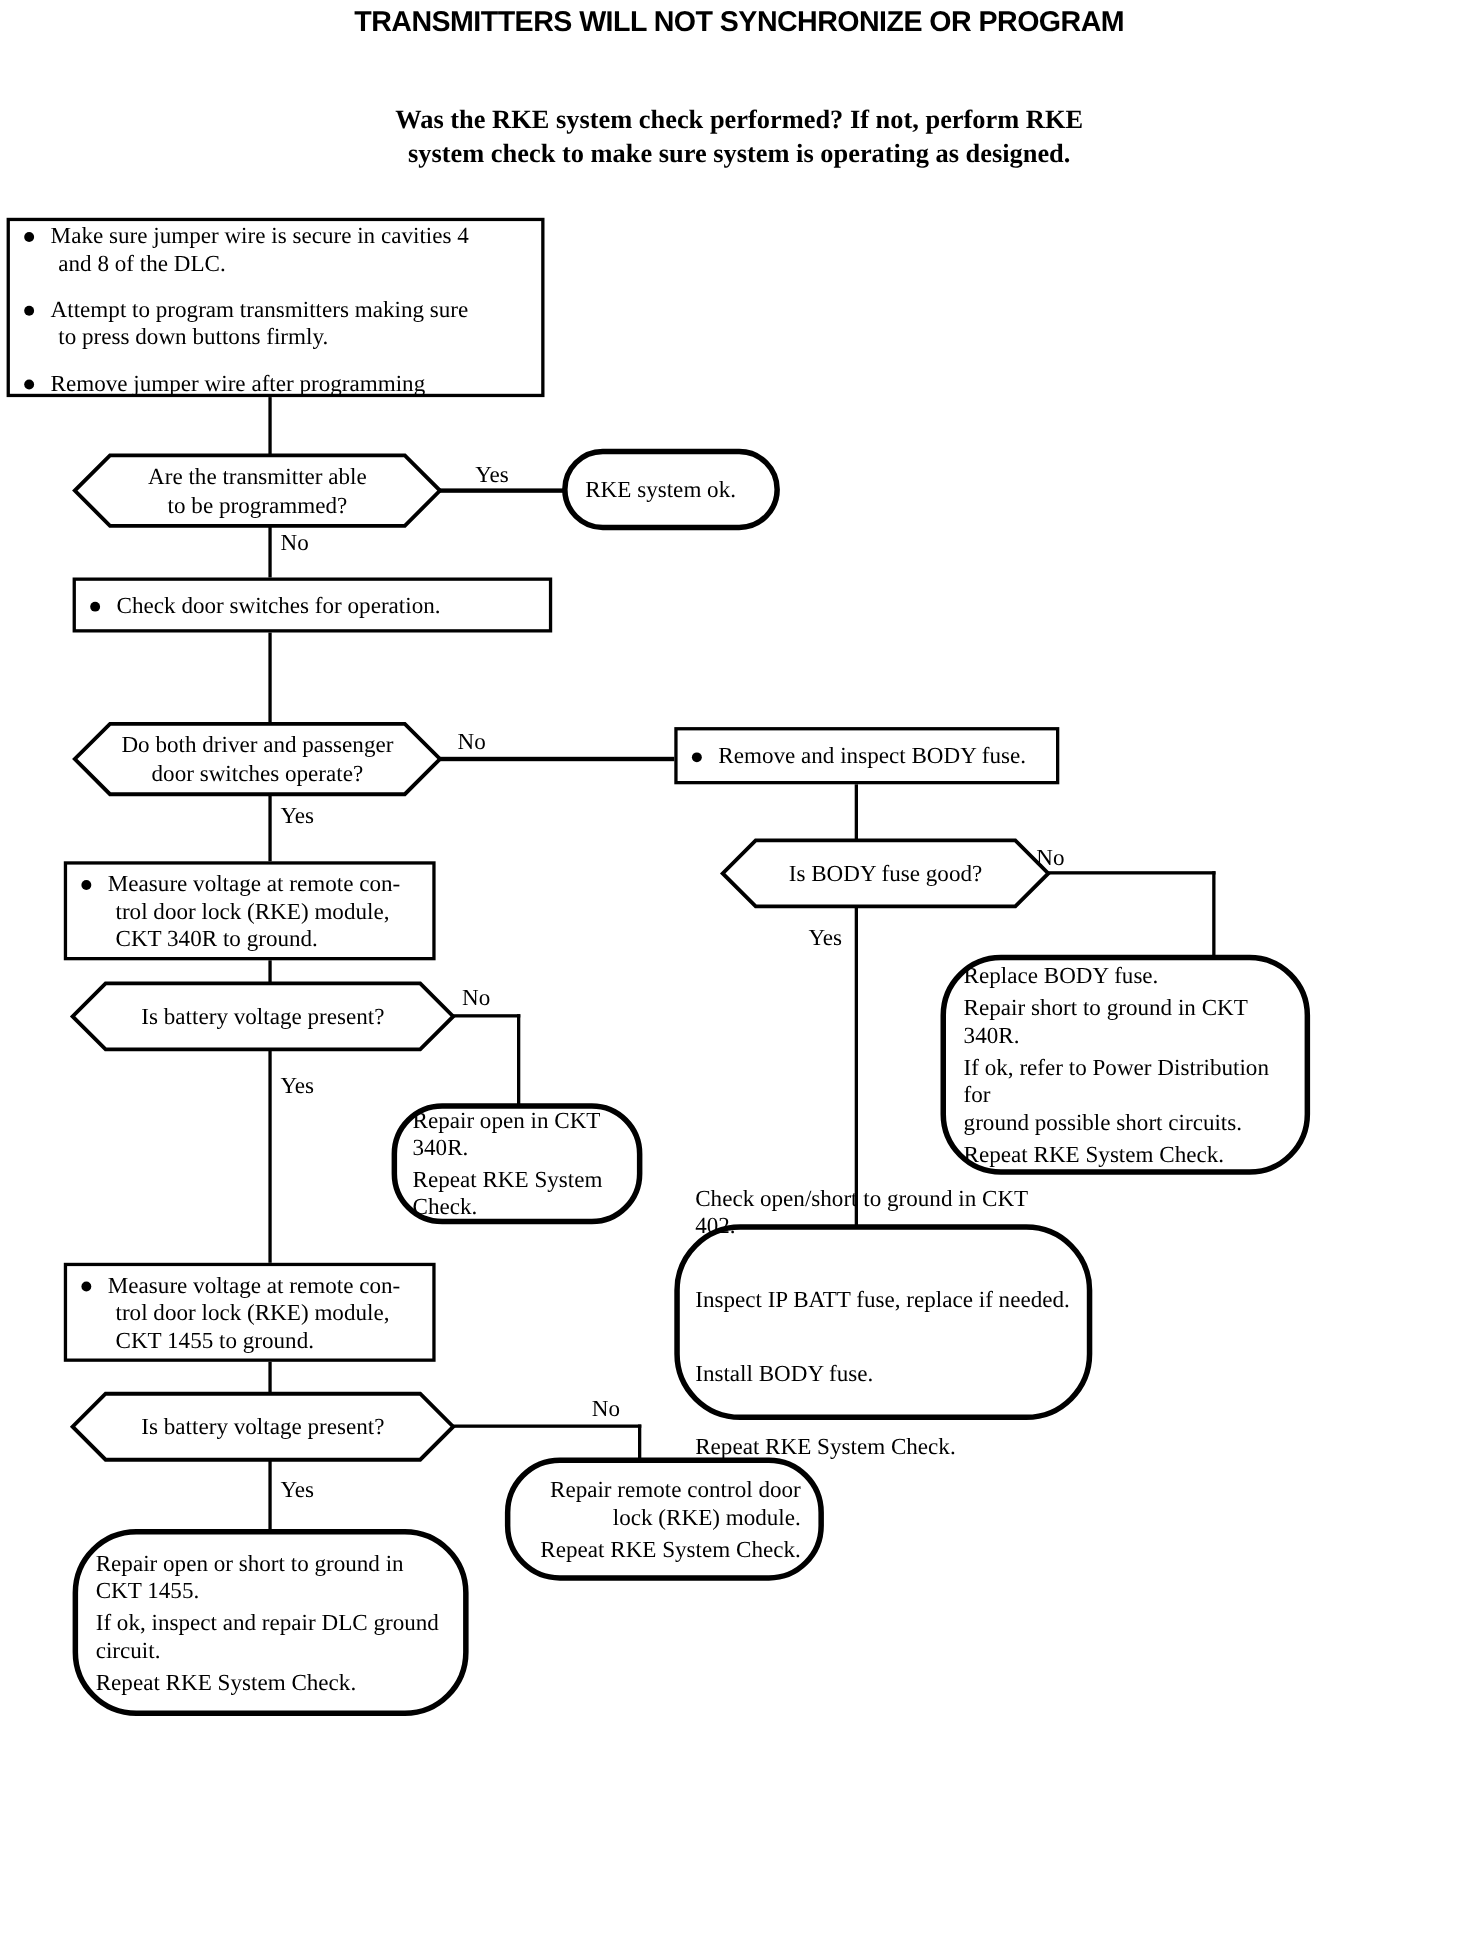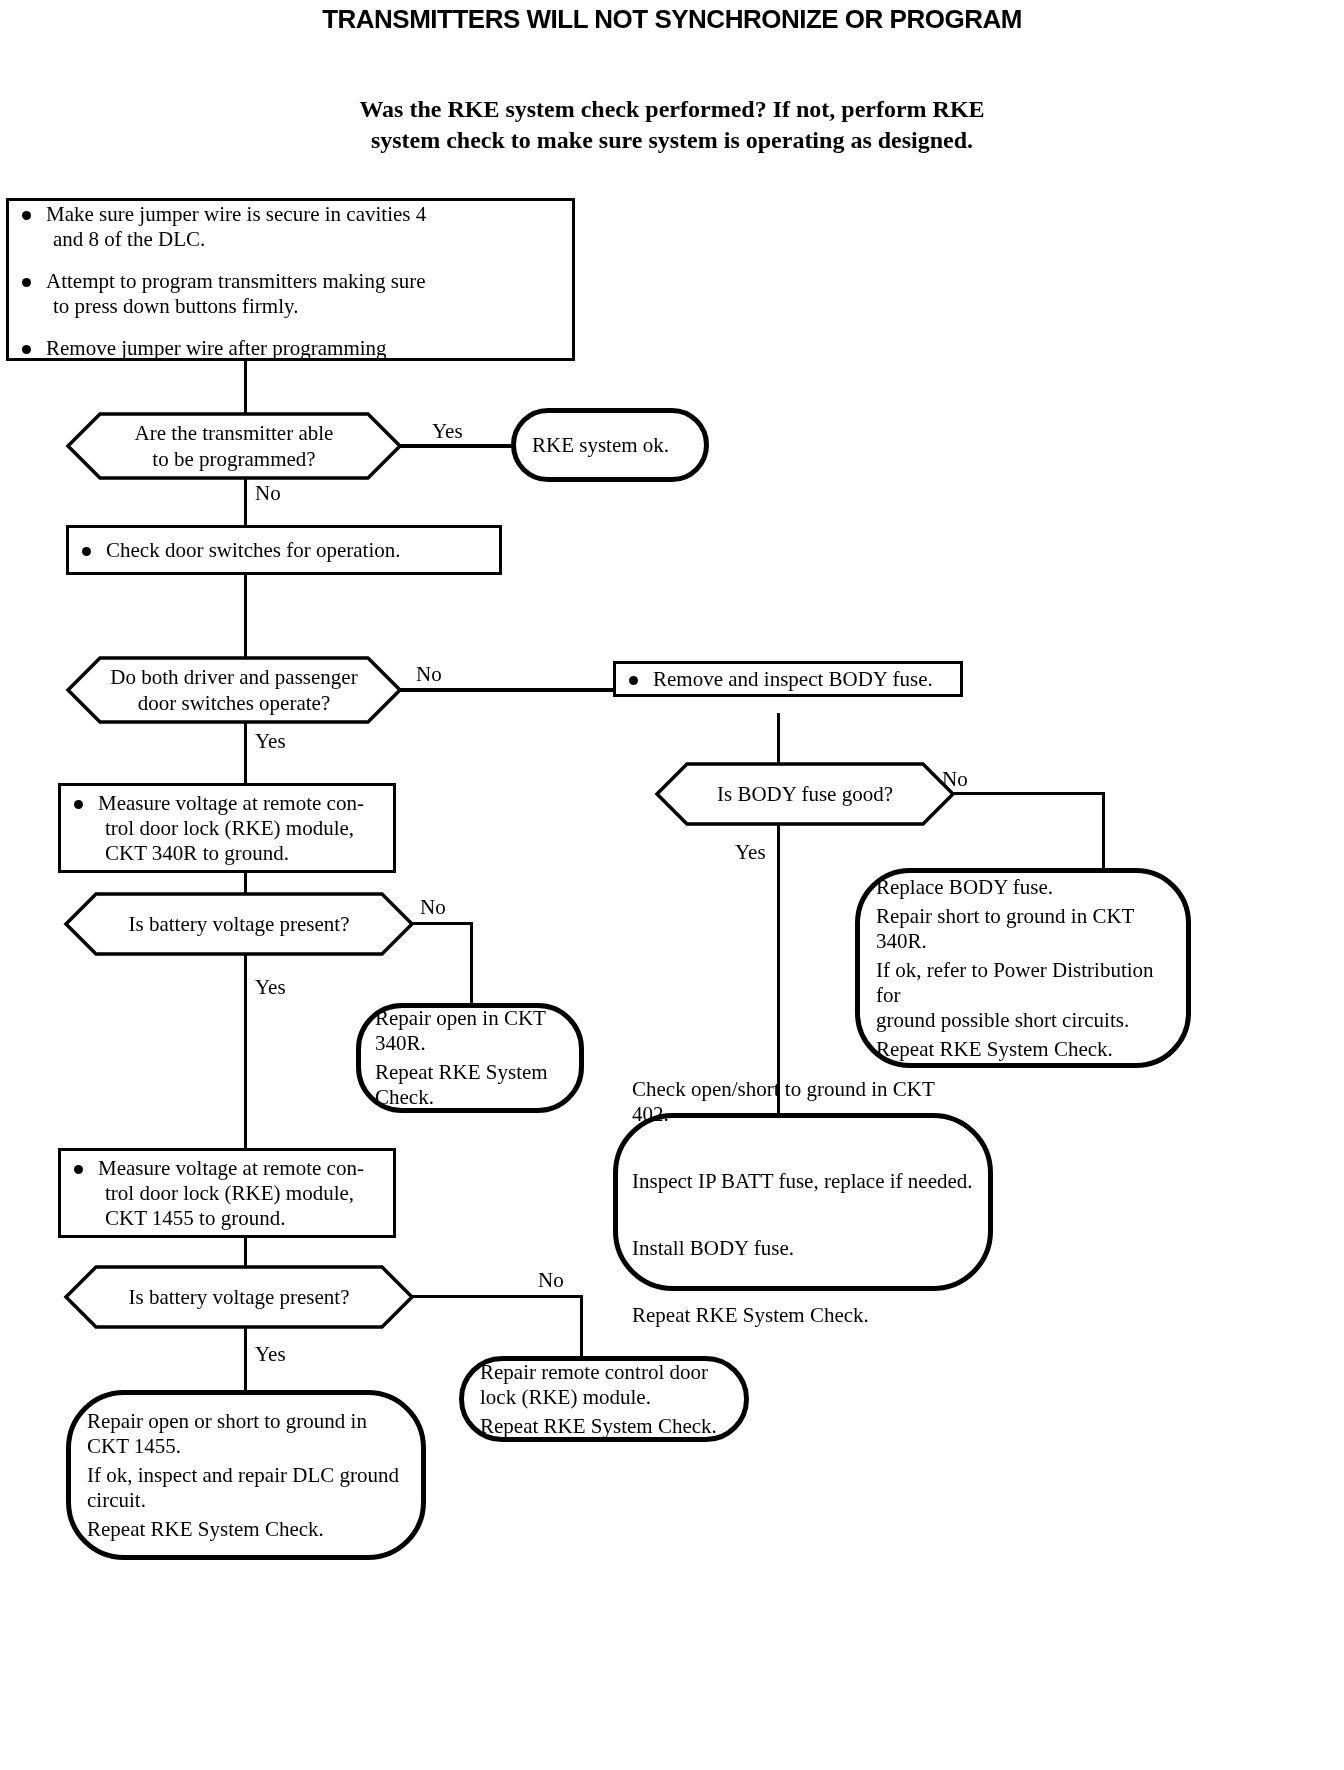--- a/index.html
+++ b/index.html
@@ -135,21 +135,21 @@
 <body>
 
 <div id="page">
 
   <div id="title">TRANSMITTERS WILL NOT SYNCHRONIZE OR PROGRAM</div>
   <div id="subtitle">
     <span>Was the RKE system check performed? If not, perform RKE</span><br>
     <span>system check to make sure system is operating as designed.</span>
   </div>
 
-  <div class="node rect" style="left:6px; top:198px; width:569px; height:163px;">
+  <div class="node rect" style="left:6px; top:198px; width:489px; height:163px;">
     <div class="body" style="padding:14px 10px 10px 0;">
       <ul class="bullets">
         <li>
           <span>Make sure jumper wire is secure in cavities 4</span>
           <span class="cont">and 8 of the DLC.</span>
         </li>
         <li>
           <span>Attempt to program transmitters making sure</span>
           <span class="cont">to press down buttons firmly.</span>
         </li>
@@ -202,21 +202,21 @@
     </svg>
     <div class="hextext">
       <span>Do both driver and passenger</span>
       <span>door switches operate?</span>
     </div>
   </div>
 
   <div class="conn hline thick" style="left:398px; top:688px; width:218px;"></div>
   <div class="elabel" style="left:416px; top:663px;">No</div>
 
-  <div class="node rect" style="left:613px; top:661px; width:350px; height:36px;">
+  <div class="node rect" style="left:613px; top:661px; width:350px; height:52px;">
     <div class="body" style="padding:0 6px 0 0;">
       <ul class="bullets">
         <li>
           <span>Remove and inspect BODY fuse.</span>
         </li>
       </ul>
     </div>
   </div>
 
   <div class="conn vline" style="left:777px; top:713px; height:52px;"></div>
@@ -330,21 +330,21 @@
     </div>
   </div>
 
   <div class="conn hline" style="left:411px; top:1295px; width:172px;"></div>
   <div class="conn vline" style="left:580px; top:1295px; height:80px;"></div>
   <div class="elabel" style="left:538px; top:1269px;">No</div>
 
   <div class="conn vline" style="left:244px; top:1327px; height:67px;"></div>
   <div class="elabel" style="left:255px; top:1343px;">Yes</div>
 
-  <div class="node rounded" style="left:459px; top:1356px; width:290px; height:86px; border-radius:50px;">
+  <div class="node rounded" style="left:459px; top:1325px; width:290px; height:112px; border-radius:50px;text-align:right;">
     <div class="body" style="padding:0 16px;">
       <div class="para">
         <span>Repair remote control door</span><br>
         <span>lock (RKE)  module.</span>
       </div>
       <div class="para">Repeat RKE System Check.</div>
     </div>
   </div>
 
   <div class="node rounded" style="left:66px; top:1390px; width:360px; height:170px; border-radius:58px;">

